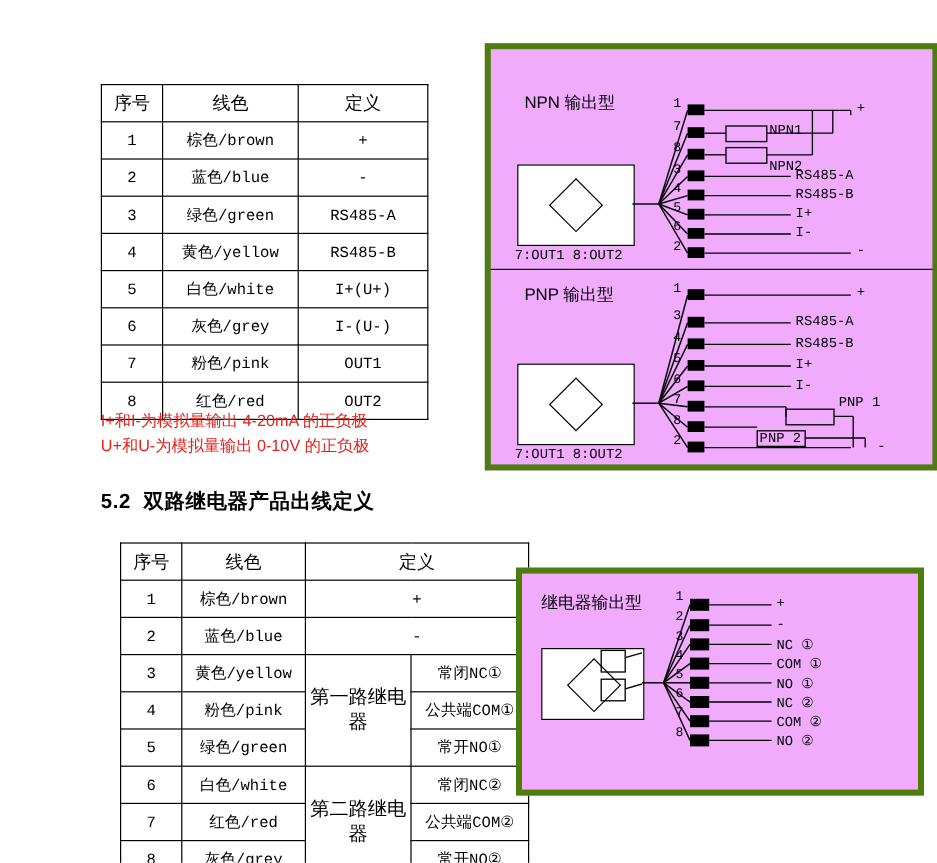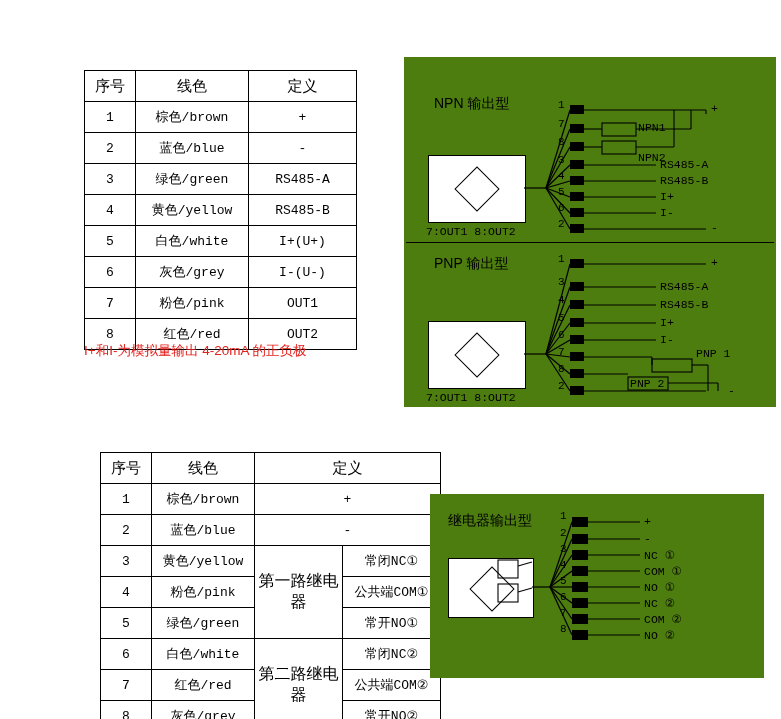--- a/index.html
+++ b/index.html
@@ -28,21 +28,21 @@
   #tbl2 td.mergecell{font-size:16px;}
   #tbl2 td.defhdr{width:180px;}
 
   .note{position:absolute;color:#e4201b;font-size:13.5px;font-family:"Liberation Sans",sans-serif;white-space:nowrap;}
   #note1{left:84px;top:342px;}
   #note2{left:84px;top:363px;}
 
   .section-title{position:absolute;left:84px;top:406px;font-size:17px;font-weight:bold;letter-spacing:0.5px;}
 
   
-  .diagbox{position:absolute;border:2px solid #4d7c0f;background:#4d7c0f;margin-top:21px;}
+  .diagbox{position:absolute;border:5px solid #4d7c0f;background:#f0abfc;}
   #diagOuter{left:404px;top:36px;width:368px;height:346px;}
   .inner-divider{position:absolute;left:0;top:183px;width:368px;height:1px;background:#000;}
   #diagRelay{left:430px;top:473px;width:330px;height:180px;}
 
   .diaglabel{position:absolute;font-size:14px;font-family:"Liberation Sans",sans-serif;white-space:nowrap;}
   .smalllabel{position:absolute;font-size:11.5px;font-family:"Liberation Mono",monospace;white-space:nowrap;}
   .pinnum{position:absolute;font-size:11px;font-family:"Liberation Mono",monospace;}
   .termlabel{position:absolute;font-size:11.5px;font-family:"Liberation Mono",monospace;white-space:nowrap;}
 
   
@@ -100,21 +100,25 @@
     </tr>
     <tr>
       <td class="num c1">8</td>
       <td class="cell c2">红色/red</td>
       <td class="cell c3">OUT2</td>
     </tr>
   </tbody>
     </table>
 
   <div class="note" id="note1">I+和I-为模拟量输出 4-20mA 的正负极</div>
-
+  <div class="note" id="note2">U+和U-为模拟量输出 0-10V 的正负极</div>
+
+  <div class="section-title">
+    <span>5.2</span>&nbsp;&nbsp;<span>双路继电器产品出线定义</span>
+  </div>
 
   <table class="wire" id="tbl2">
     <tbody>
         <tr>
       <td class="hdr d1">序号</td>
       <td class="hdr d2">线色</td>
       <td class="hdr defhdr" colspan="2">定义</td>
     </tr>
     <tr>
       <td class="num d1">1</td>

